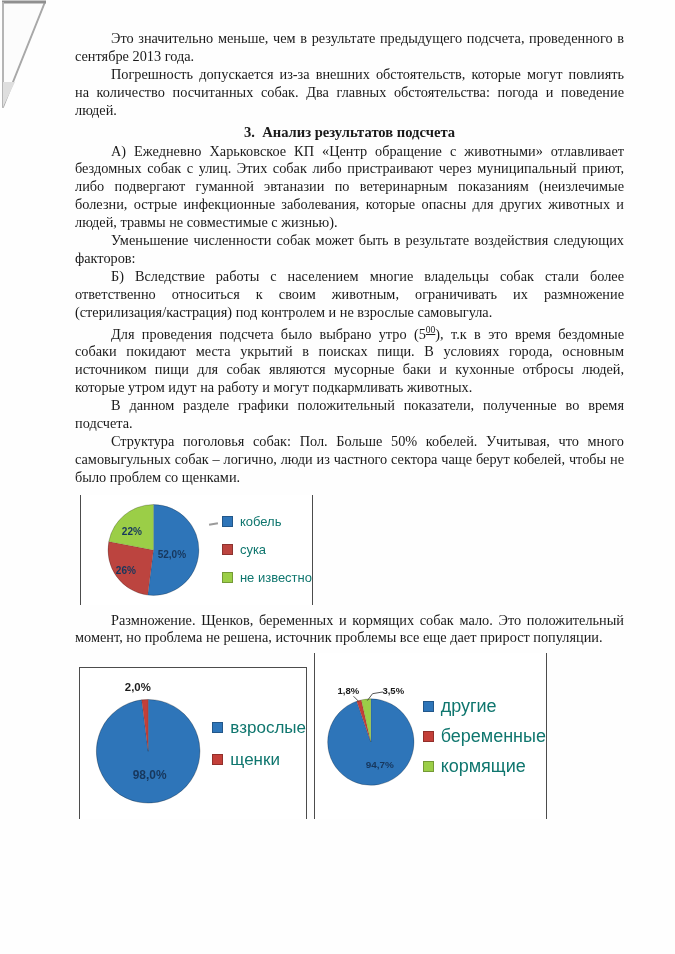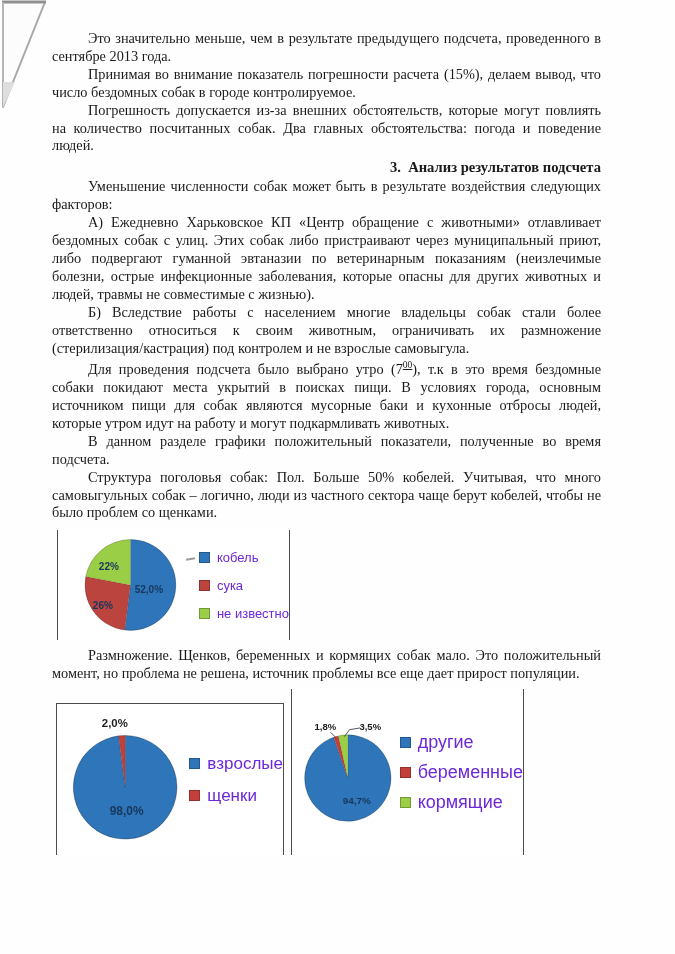--- a/index.html
+++ b/index.html
@@ -1,38 +1,38 @@
 <!DOCTYPE html>
 <html><head>
 <meta charset="utf-8">
 <style>
   html,body{margin:0;padding:0;background:#ffffff;}
   .page{position:relative;width:675px;height:954px;background:#fefefe;overflow:hidden;
         font-family:"Liberation Serif",serif;color:#1a1a1a;}
   .corner-artifact{position:absolute;left:0;top:0;}
-  .content{position:absolute;left:52px;top:30px;width:549px;}
+  .content{position:absolute;left:75px;top:30px;width:549px;}
   .par{margin:0;text-indent:36px;text-align:justify;font-size:14.3px;line-height:17.9px;}
-  .heading{margin:3px 0 2px 0;text-align:right;font-weight:bold;font-size:14.6px;line-height:18px;}
+  .heading{margin:3px 0 2px 0;text-align:center;font-weight:bold;font-size:14.6px;line-height:18px;}
   .heading.gap{margin-top:16px;}
   .u{}
   sup.u{font-size:9.5px;text-decoration:underline;}
 
   .chart-box{display:flex;align-items:center;position:relative;background:#fff;}
   .box1{margin-top:8px;margin-left:5px;width:231px;height:110px;
         border-left:1.4px solid #4c4c4c;border-right:1.4px solid #4c4c4c;}
   .row2{display:flex;align-items:flex-end;margin-top:6px;margin-left:4px;gap:7px;}
   .box2{width:226px;height:151px;border:1.2px solid #4c4c4c;border-bottom:none;}
   .box3{width:231px;height:166px;border-left:1.2px solid #4c4c4c;border-right:1.2px solid #4c4c4c;}
 
   svg.pie{display:block;}
   .pie1{width:108px;height:108px;margin-left:20px;}
   .pie2{width:140px;height:148px;margin-left:6px;}
   .pie3{width:140px;height:150px;margin-left:4px;}
 
-  .legend{display:flex;flex-direction:column;font-family:"Liberation Sans",sans-serif;color:#6d28d9;}
+  .legend{display:flex;flex-direction:column;font-family:"Liberation Sans",sans-serif;color:#0f766e;}
   .legend1{margin-left:16px;gap:13px;font-size:13px;}
   .legend2{margin-left:2px;gap:12px;font-size:17px;}
   .legend3{margin-left:0;gap:9px;font-size:18px;}
   .legend-row{display:flex;align-items:center;gap:7px;white-space:nowrap;}
   .sq{width:11px;height:11px;display:inline-block;flex:0 0 auto;box-shadow:inset 0 0 0 1px rgba(0,0,0,.25);}
 
   .pie-inside-label{font-family:"Liberation Sans",sans-serif;font-size:11.5px;font-weight:bold;fill:#17375d;}
   .pie-outside-label{font-family:"Liberation Sans",sans-serif;font-size:11px;font-weight:600;fill:#1c1c1c;}
   .leader{fill:none;stroke:#3a3a3a;stroke-width:1;}
   .dash-artifact{position:absolute;left:128px;top:28px;width:9px;height:2px;background:#9b9b9b;
@@ -45,27 +45,26 @@
 
   <svg class="corner-artifact" width="120" height="125" viewBox="0 0 120 125">
     <polygon points="3,2 45,2 3,107" fill="#fcfcfc" stroke="#a8a8a8" stroke-width="2" stroke-linejoin="round"></polygon>
     <line x1="2" y1="2" x2="46" y2="2" stroke="#8f8f8f" stroke-width="3"></line>
     <line x1="3" y1="2" x2="3" y2="107" stroke="#b5b5b5" stroke-width="2"></line>
     <polygon points="3,82 15,82 3,107" fill="#dedede"></polygon>
   </svg>
 
   <div class="content">
     <p class="par">Это значительно меньше, чем в результате предыдущего подсчета, проведенного в сентябре 2013 года.</p>
-    <p class="par">Принимая во внимание показатель погрешности расчета (15%), делаем вывод, что число бездомных собак в городе контролируемое.</p>
     <p class="par">Погрешность допускается из-за внешних обстоятельств, которые могут повлиять на количество посчитанных собак. Два главных обстоятельства: погода и поведение людей.</p>
     <p class="heading">3.&nbsp;&nbsp;Анализ результатов подсчета</p>
+    <p class="par">А) Ежедневно Харьковское КП «Центр обращение с животными» отлавливает бездомных собак с улиц. Этих собак либо пристраивают через муниципальный приют, либо подвергают гуманной эвтаназии по ветеринарным показаниям (неизлечимые болезни, острые инфекционные заболевания, которые опасны для других животных и людей, травмы не совместимые с жизнью).</p>
     <p class="par">Уменьшение численности собак может быть в результате воздействия следующих факторов:</p>
-    <p class="par">А) Ежедневно Харьковское КП «Центр обращение с животными» отлавливает бездомных собак с улиц. Этих собак либо пристраивают через муниципальный приют, либо подвергают гуманной эвтаназии по ветеринарным показаниям (неизлечимые болезни, острые инфекционные заболевания, которые опасны для других животных и людей, травмы не совместимые с жизнью).</p>
     <p class="par">Б) Вследствие работы с населением многие владельцы собак стали более ответственно относиться к своим животным, ограничивать их размножение (стерилизация/кастрация) под контролем и не взрослые самовыгула.</p>
-    <p class="par"><span>Для проведения подсчета было выбрано утро (7</span><sup class="u">00</sup><span>), т.к в это время бездомные собаки покидают места укрытий в поисках пищи. В условиях города, основным источником пищи для собак являются мусорные баки и кухонные отбросы людей, которые утром идут на работу и могут подкармливать животных.</span></p>
+    <p class="par"><span>Для проведения подсчета было выбрано утро (5</span><sup class="u">00</sup><span>), т.к в это время бездомные собаки покидают места укрытий в поисках пищи. В условиях города, основным источником пищи для собак являются мусорные баки и кухонные отбросы людей, которые утром идут на работу и могут подкармливать животных.</span></p>
     <p class="par">В данном разделе графики положительный показатели, полученные во время подсчета.</p>
     <p class="par"><span class="u">Структура поголовья собак</span><span>: </span><span class="u">Пол</span><span>. Больше 50% кобелей. Учитывая, что много самовыгульных собак – логично, люди из частного сектора чаще берут кобелей, чтобы не было проблем со щенками.</span></p>
 
     <div class="chart-box box1">
       <svg class="pie pie1" viewBox="0 0 120 120">
           <path d="M 60 60 L 60.00 8.00 A 52 52 0 1 1 53.48 111.59 Z" fill="#2e75b9" stroke="rgba(0,0,0,0.18)" stroke-width="0.6"></path>
           <text x="81.09582004615325" y="69.65260794503905" text-anchor="middle" class="pie-inside-label">52,0%</text>
           <path d="M 60 60 L 53.48 111.59 A 52 52 0 0 1 8.92 50.26 Z" fill="#bc443f" stroke="rgba(0,0,0,0.18)" stroke-width="0.6"></path>
           <text x="28.448337219377052" y="86.92362483940646" text-anchor="middle" class="pie-inside-label">26%</text>
           <path d="M 60 60 L 8.92 50.26 A 52 52 0 0 1 60.00 8.00 Z" fill="#9bce47" stroke="rgba(0,0,0,0.18)" stroke-width="0.6"></path>

